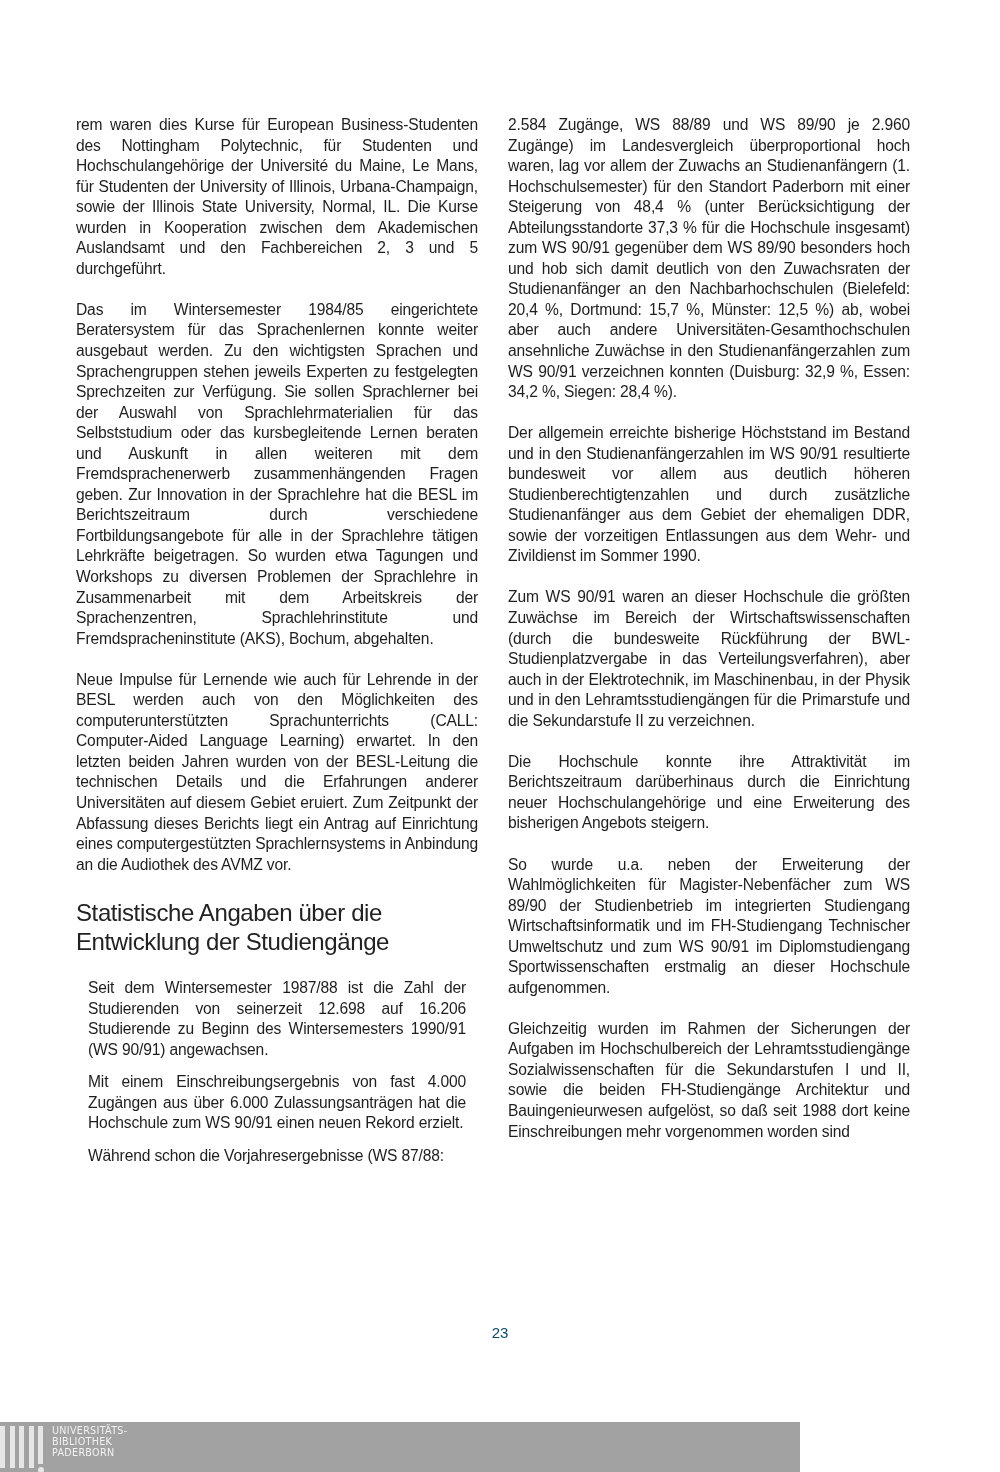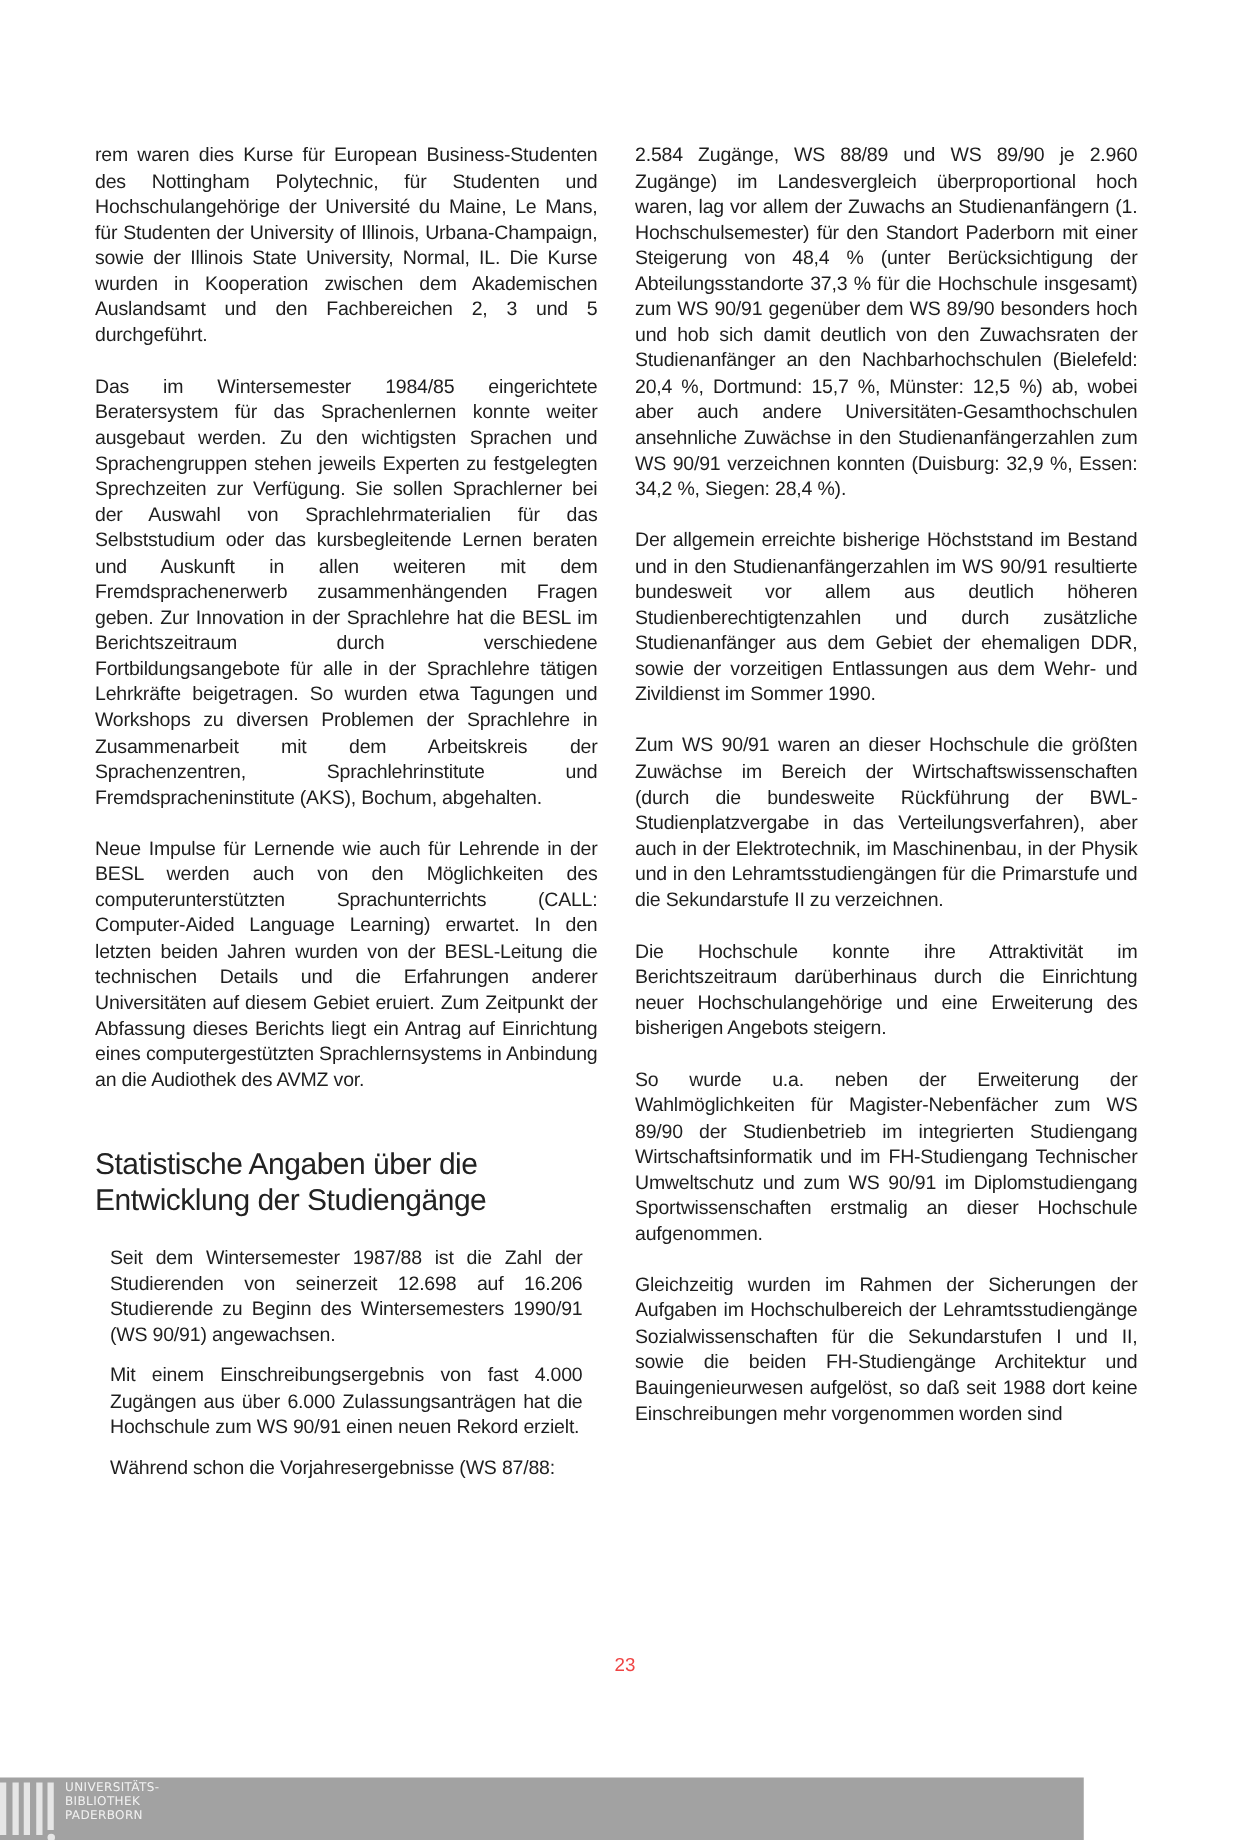--- a/index.html
+++ b/index.html
@@ -12,29 +12,29 @@
     position: absolute; top: 115px; width: 402px;
     font-size: 15.6px; line-height: 20.55px; text-align: justify;
     letter-spacing: -0.15px;
   }
   .col.left { left: 76px; }
   .col.right { left: 508px; }
   .col p { margin: 0 0 20.5px 0; }
   .col p.tight { margin: 12px; }
   .col h2 {
     font-weight: normal; font-size: 24px; line-height: 29px;
-    margin: 42px 0 22px 0; letter-spacing: -0.4px; text-align: left;
+    margin: 23px 0 22px 0; letter-spacing: -0.4px; text-align: left;
     color: #222;
   }
   .pagenum {
     position: absolute; top: 1324px; left: 0; width: 1000px; text-align: center;
-    font-size: 15px; color: #ef4444;
+    font-size: 15px; color: #0c4a6e;
   }
   .footer {
-    position: absolute; left: 0; top: 1422px; width: 867px; height: 50px;
+    position: absolute; left: 0; top: 1422px; width: 800px; height: 50px;
     background: #a2a2a2;
   }
   .bar { position: absolute; top: 4px; width: 5px; height: 42px; background: #e6e6e6; }
   .dot { position: absolute; left: 38px; top: 45px; width: 6px; height: 6px; border-radius: 50%; background: #e6e6e6; }
   .lib-text {
     position: absolute; left: 52px; top: 3px; color: #f2f2f2;
     font-family: "DejaVu Sans", sans-serif; font-size: 9.6px; line-height: 11px;
     letter-spacing: 0.3px;
   }
   .lib-text div { white-space: nowrap; }

